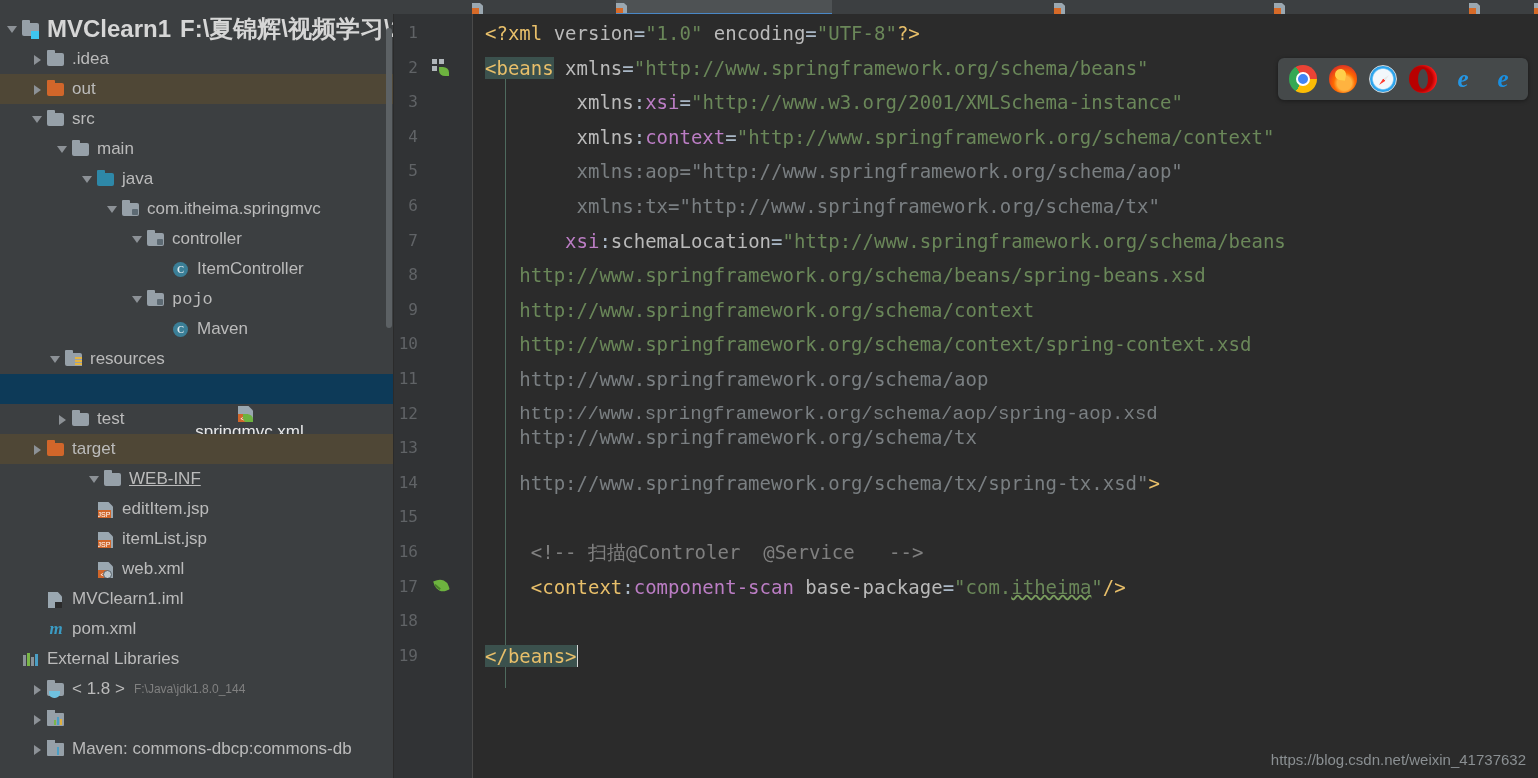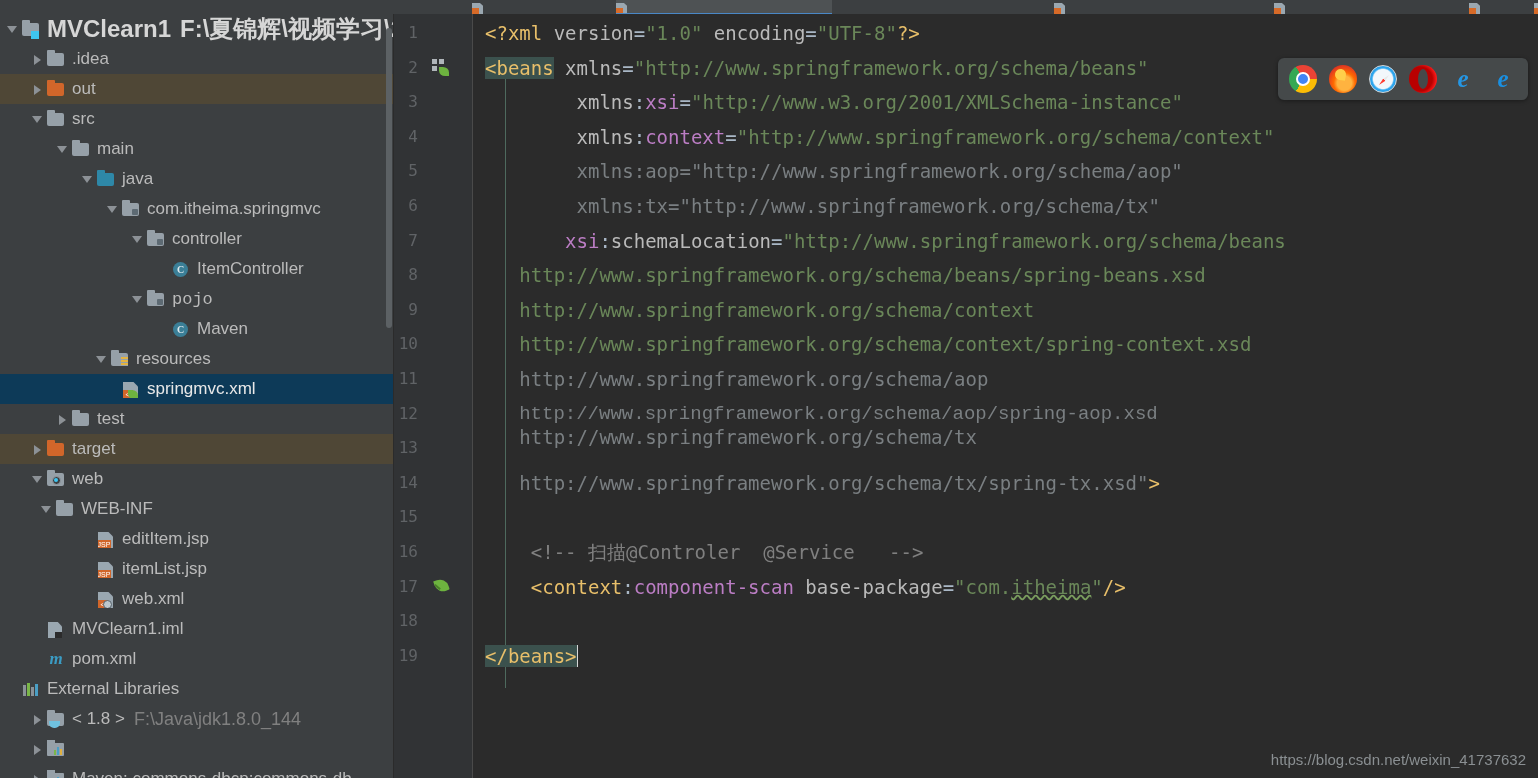--- a/index.html
+++ b/index.html
@@ -92,21 +92,21 @@
     background:#9aa7b0; clip-path: polygon(0 0, 70% 0, 100% 28%, 100% 100%, 0 100%); }
   .imlico::after{ content:""; position:absolute; right:0; bottom:0; width:7px; height:6px; background:#2b2b2b; }
   .mico { position:absolute; left:0; top:0; width:18px; height:18px; color:#3b9cc4;
     font-size:17px; font-style:italic; font-weight:bold; font-family:"Liberation Serif",serif; line-height:18px; text-align:center;}
   .mavenico { position:absolute; left:0; top:3px; width:17px; height:13px; background:#96a0a8; border-radius:1px;}
   .mavenico::before{content:""; position:absolute; left:0; top:-3px; width:8px; height:4px; background:#96a0a8;}
   .mavenico .bars { position:absolute; right:1px; bottom:1px; width:9px; height:9px;}
   .mavenico .bars i { position:absolute; bottom:0; width:2px; }
 
   .tree-label { color:#bbbbbb; }
-  .tree-label.dim { color:#808080; margin-left:9px; font-size:18px; }
+  .tree-label.dim { color:#808080; margin-left:9px; font-size:12px; }
   .tree-row.project .tree-label { font-weight:bold; color:#d6d6d6; font-size:24px; }
   .tree-row.sel .tree-label { color:#e8e8e8; }
 
   
   #proj-scroll {
     position:absolute; right:1px; top:14px; width:6px; height:300px;
     background:#5c6164; border-radius:3px;
   }
 
   
@@ -302,28 +302,28 @@
         </span>
         <span class="tree-label">pojo</span>
       </div>
       <div class="tree-row" style="padding-left: 156px;">
         <span class="arrow "></span>
         <span class="ico">
           <span class="classico">C</span>
         </span>
         <span class="tree-label">Maven</span>
       </div>
-      <div class="tree-row" style="padding-left: 95px;">
+      <div class="tree-row" style="padding-left: 49px;">
         <span class="arrow open"></span>
         <span class="ico">
           <span class="folder srcroot"></span>
         </span>
         <span class="tree-label">resources</span>
       </div>
-      <div class="tree-row sel" style="padding-left: 106px;">
+      <div class="tree-row sel" style="padding-left: 106px; flex-direction: column;">
         <span class="arrow "></span>
         <span class="ico">
           <span class="xmlico">
             <span class="badge">&lt;</span>
             <span class="leaf"></span>
           </span>
         </span>
         <span class="tree-label">springmvc.xml</span>
       </div>
       <div class="tree-row" style="padding-left: 56px;">
@@ -333,30 +333,21 @@
         </span>
         <span class="tree-label">test</span>
       </div>
       <div class="tree-row hl-brown" style="padding-left: 31px;">
         <span class="arrow closed"></span>
         <span class="ico">
           <span class="folder orange"></span>
         </span>
         <span class="tree-label">target</span>
       </div>
-      <div class="tree-row" style="padding-left: 31px;">
-        <span class="arrow open"></span>
-        <span class="ico">
-          <span class="folder webroot">
-            <span class="dot"></span>
-          </span>
-        </span>
-        <span class="tree-label">web</span>
-      </div>
-      <div class="tree-row" style="padding-left: 40px;">
+      <div class="tree-row" style="padding-left: 88px; text-decoration: underline;">
         <span class="arrow open"></span>
         <span class="ico">
           <span class="folder"></span>
         </span>
         <span class="tree-label">WEB-INF</span>
       </div>
       <div class="tree-row" style="padding-left: 81px;">
         <span class="arrow "></span>
         <span class="ico">
           <span class="xmlico jspico">

